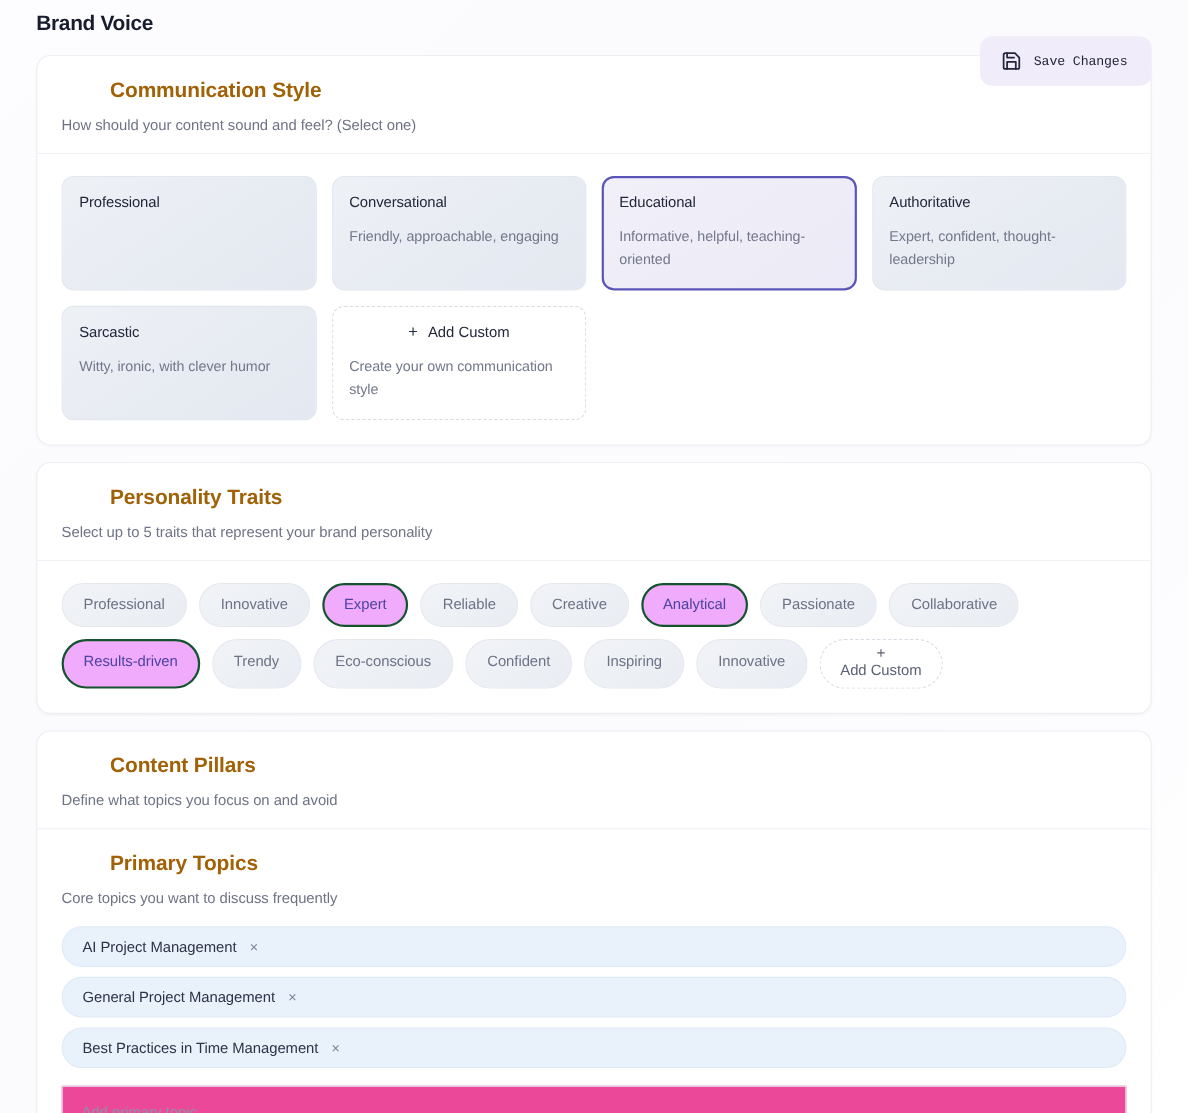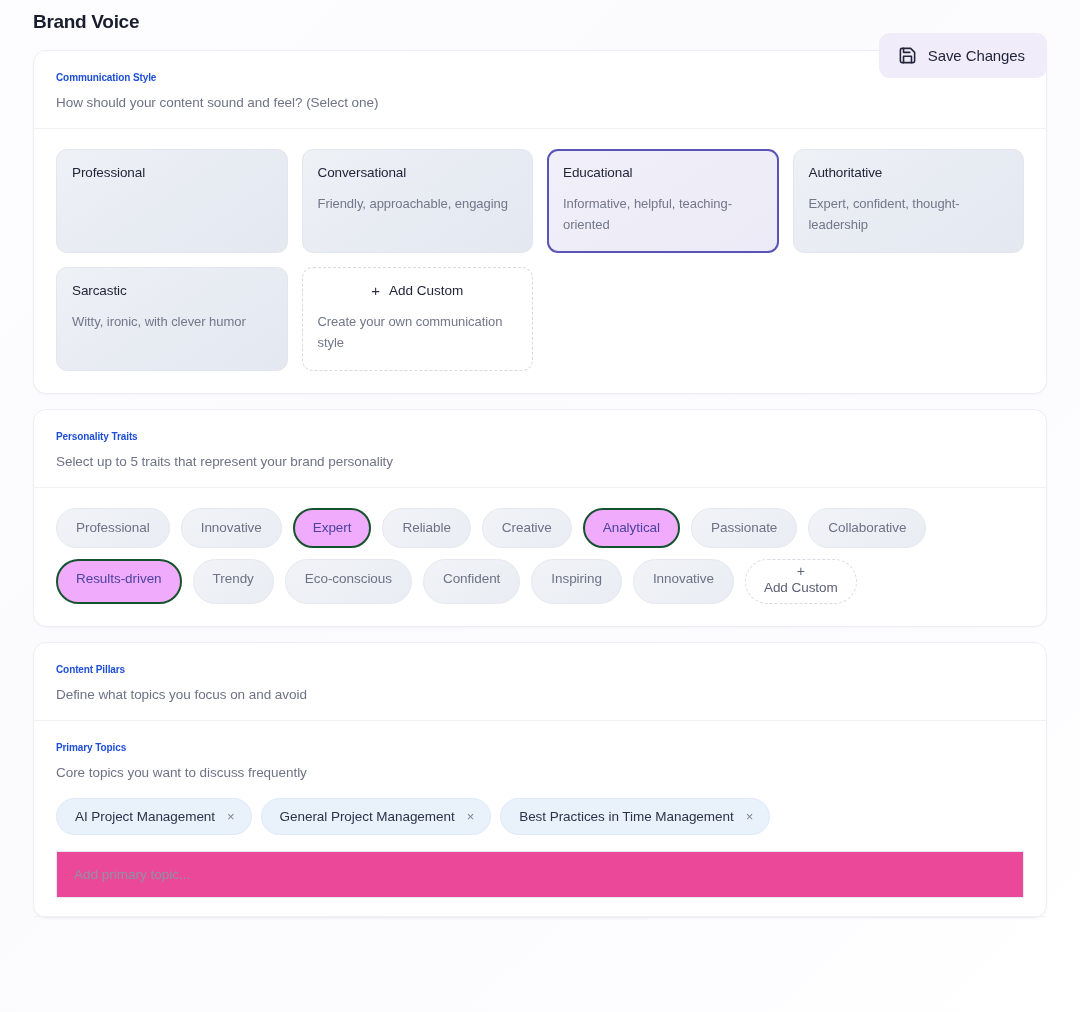--- a/index.html
+++ b/index.html
@@ -45,43 +45,45 @@
     align-items: center;
     gap: 11px;
     background: #f1ecfa;
     border: none;
     border-radius: 11px;
     padding: 13px 22px 13px 19px;
     cursor: pointer;
     font-family: inherit;
   }
   .save-btn-label {
-    font-size: 15px;
+    font-size: 12px;
     color: #23263a;
     letter-spacing: -0.1px;
+    font-family: Liberation Mono, monospace;
   }
   .save-icon svg { display: block; }
 
   
   .card {
     background: #ffffff;
     border: 1px solid #edeef3;
     border-radius: 13px;
     box-shadow: 0 1px 2px rgba(30,35,60,0.03);
     margin-top: 15px;
   }
   .card-head {
     padding: 21px 22px 18px 22px;
     border-bottom: 1px solid #f0f1f5;
   }
   .card-title {
-    font-size: 10px;
+    font-size: 19px;
     font-weight: bold;
-    color: #1d4ed8;
+    color: #a16207;
     letter-spacing: -0.1px;
+    margin-left: 44px;
   }
   .card-sub {
     font-size: 13.5px;
     color: #6e7386;
     margin-top: 12px;
     letter-spacing: -0.05px;
   }
   .card-body { padding: 20px 22px 22px 22px; }
 
   
@@ -157,21 +159,21 @@
     display: flex;
     flex-direction: column;
     align-items: center;
     gap: 1px;
     padding: 4px 18px 7px 18px;
     line-height: 17px;
   }
   .add-custom-pill .plus-glyph { font-size: 14px; color: #5c6074; }
 
   
-  .topic-tags { display: flex; flex-wrap: wrap; gap: 9px; }
+  .topic-tags { display: flex; flex-wrap: wrap; gap: 9px; flex-direction: column; }
   .topic-tag {
     display: inline-flex;
     align-items: center;
     gap: 12px;
     background: #e9f1fb;
     border: 1px solid #dfeaf8;
     border-radius: 999px;
     padding: 10px 16px 10px 18px;
     font-size: 13.5px;
     color: #2d3348;

